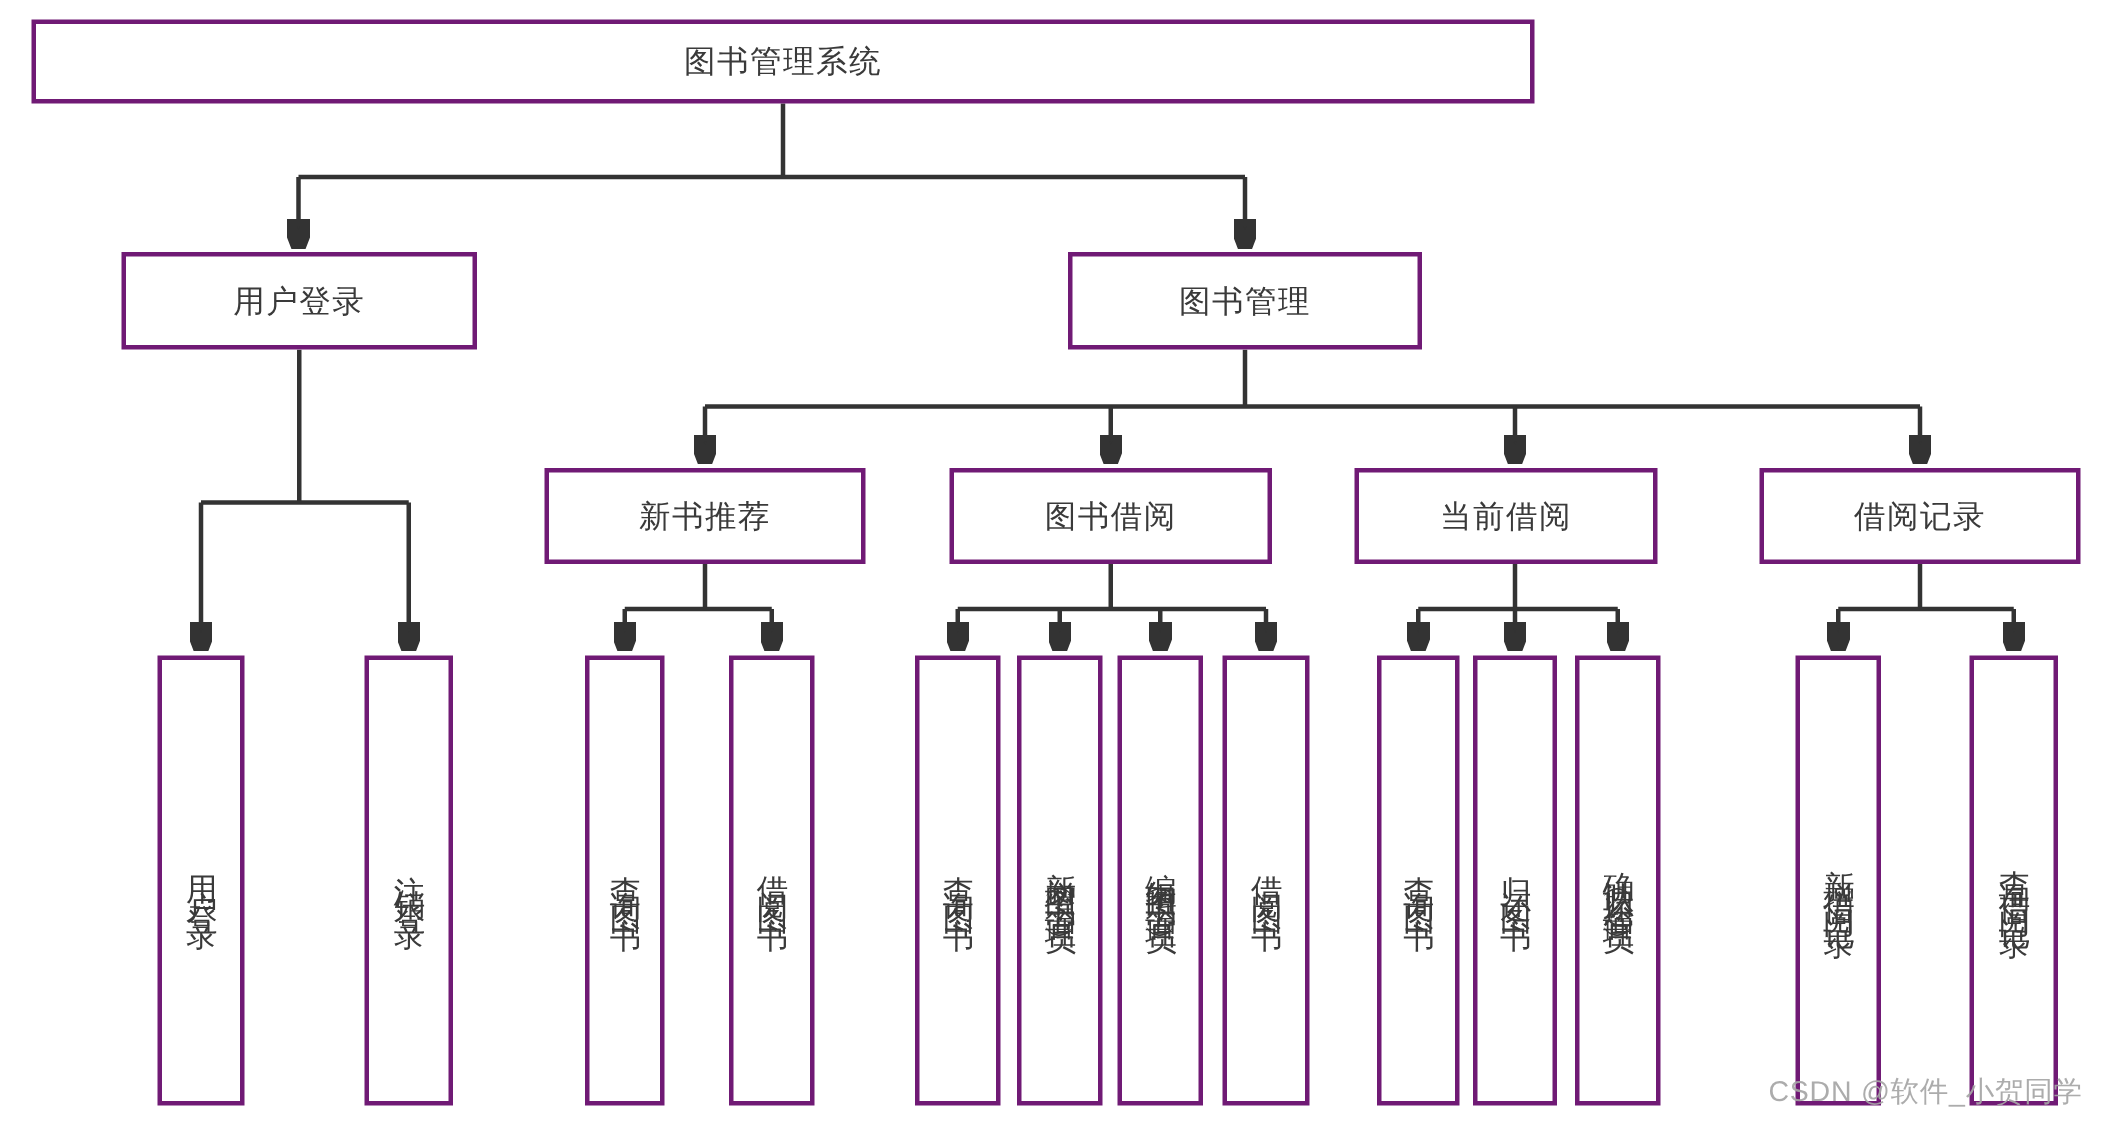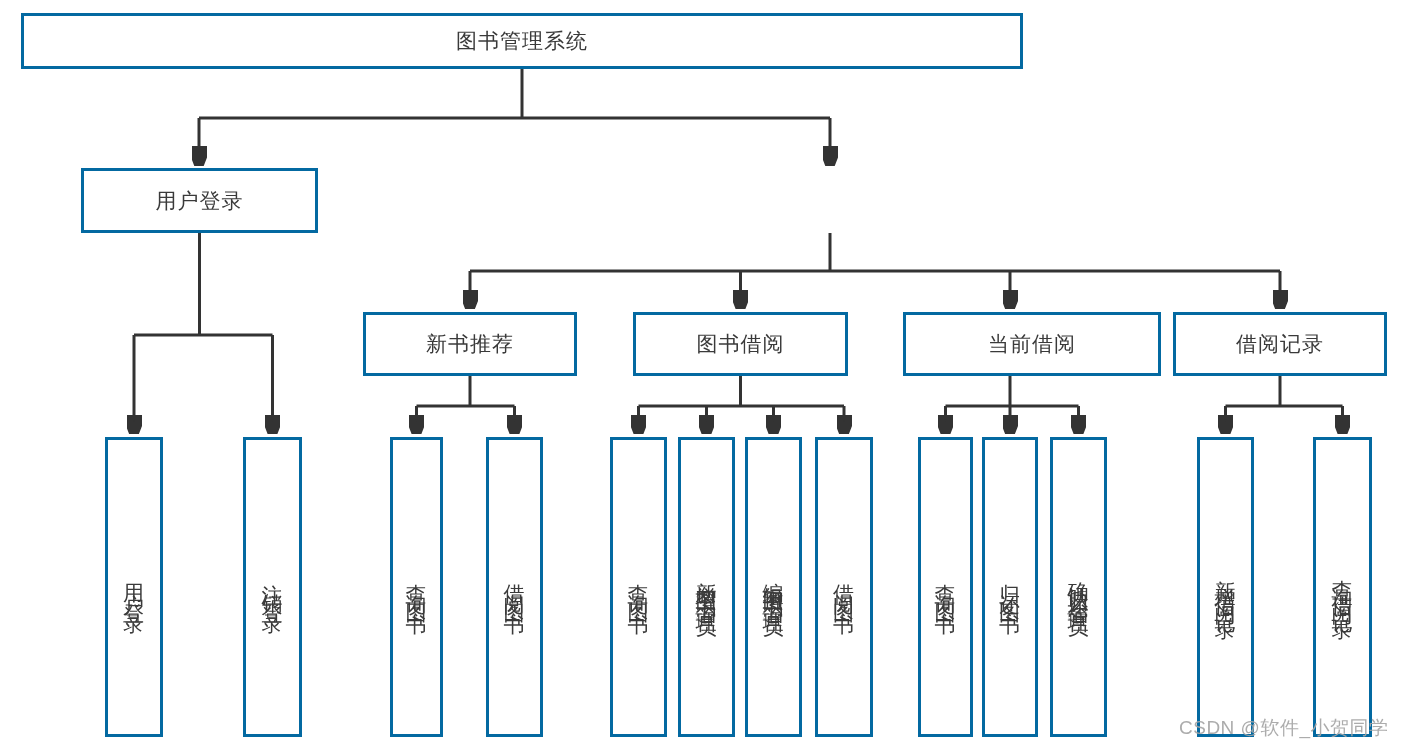--- a/index.html
+++ b/index.html
@@ -22,21 +22,21 @@
     pointer-events: none;
   }
   svg.wires path {
     stroke: #333333;
     stroke-width: 3;
     fill: none;
   }
   .node {
     position: absolute;
     box-sizing: border-box;
-    border: 3px solid #0369a1;
+    border: 3px solid #701a75;
     background: #ffffff;
     display: flex;
     align-items: center;
     justify-content: center;
     color: #3a3a3a;
   }
   .node.h .lbl {
     font-size: 21px;
     letter-spacing: 1px;
     white-space: nowrap;
@@ -113,28 +113,31 @@
     <path d="M1342.5,406 V431.5" marker-end="url(#arw)"></path>
   </svg>
 
   <div class="node h" style="left:21px;top:13px;width:1002px;height:56px">
     <span class="lbl">图书管理系统</span>
   </div>
 
   <div class="node h" style="left:81px;top:168px;width:237px;height:65px">
     <span class="lbl">用户登录</span>
   </div>
+  <div class="node h" style="left:712px;top:168px;width:236px;height:65px">
+    <span class="lbl">图书管理</span>
+  </div>
 
   <div class="node h" style="left:633px;top:312px;width:215px;height:64px">
     <span class="lbl">图书借阅</span>
   </div>
   <div class="node h" style="left:363px;top:312px;width:214px;height:64px">
     <span class="lbl">新书推荐</span>
   </div>
-  <div class="node h" style="left:903px;top:312px;width:258px;height:64px">
+  <div class="node h" style="left:903px;top:312px;width:202px;height:64px">
     <span class="lbl">当前借阅</span>
   </div>
   <div class="node h" style="left:1173px;top:312px;width:214px;height:64px">
     <span class="lbl">借阅记录</span>
   </div>
 
   <div class="node v" style="left:105px;top:437px;width:58px;height:300px">
     <span class="lbl">用户登录</span>
   </div>
   <div class="node v" style="left:243px;top:437px;width:59px;height:300px">

